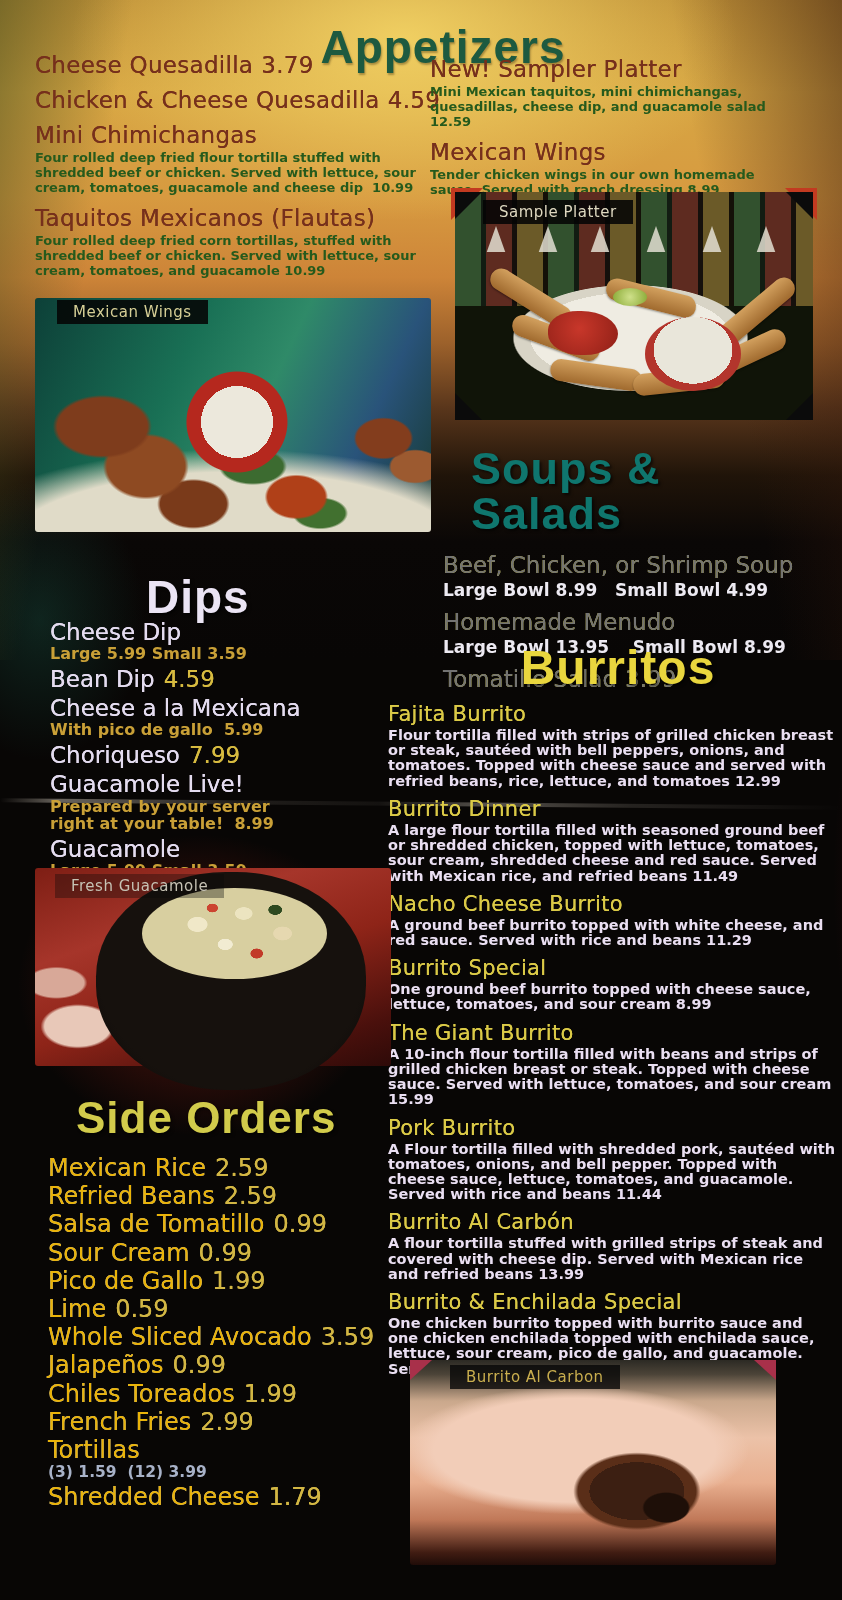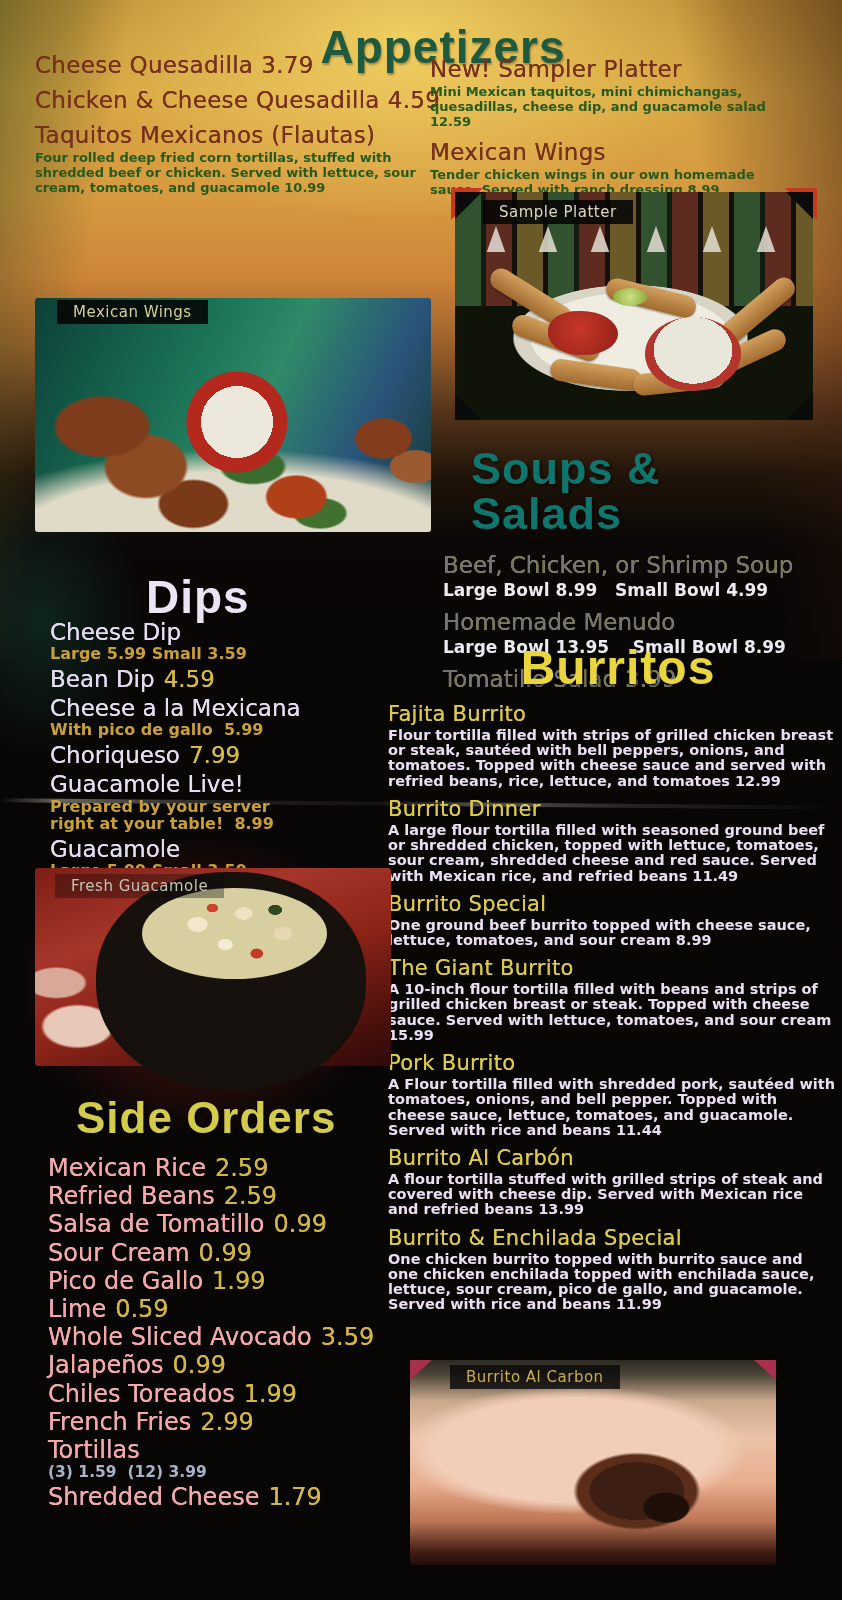--- a/index.html
+++ b/index.html
@@ -61,21 +61,21 @@
   .dip .sub{font-weight:bold;font-size:16px;color:#c9a037;line-height:1.1;white-space:pre-wrap;}
 
   #burritos{left:388px;top:628px;width:448px;}
   .bur{margin-bottom:8px;}
   .bur .name{font-size:21px;color:#dbca47;letter-spacing:.3px;text-shadow:0 0 .5px #dbca47;margin-bottom:2px;}
   .bur .desc{font-weight:bold;font-size:14.5px;color:#eadff2;line-height:1.05;white-space:pre-wrap;}
 
   #sides{left:48px;top:1080px;width:368px;}
   .side{margin-bottom:3px;}
   .side .name,.side .pr{font-size:24px;line-height:1.05;}
-  .side .name{color:#fca5a5;text-shadow:0 0 .5px #bac4df;}
+  .side .name{color:#eab308;text-shadow:0 0 .5px #bac4df;}
   .side .pr{color:#d2b644;margin-left:9px;text-shadow:0 0 .5px #d2b644;}
   .side .sub{font-weight:bold;font-size:15px;color:#b19a3f;line-height:1.15;white-space:pre-wrap;}
   .side .sub2{font-weight:bold;font-size:15.5px;color:#a8b2c8;line-height:1.2;white-space:pre-wrap;margin-bottom:0;}
 
   
   .photo{position:absolute;border-radius:3px;overflow:visible;}
   .photo .bar{position:absolute;z-index:5;background:rgba(5,5,5,.88);color:#d6cf96;
     font-size:15px;padding:3px 16px;letter-spacing:.5px;white-space:nowrap;}
 
   #photo-wings{left:35px;top:298px;width:396px;height:234px;
@@ -166,20 +166,24 @@
       <div class="app">
         <div><span class="name">Cheese Quesadilla</span><span class="pr">3.79</span></div>
 
       </div>
 
       <div class="app">
         <div><span class="name">Chicken &amp; Cheese Quesadilla</span><span class="pr">4.59</span></div>
 
       </div>
 
+      <div class="app">
+        <div><span class="name">Mini Chimichangas</span></div>
+        <div class="desc">Four rolled deep fried flour tortilla stuffed with shredded beef or chicken. Served with lettuce, sour cream, tomatoes, guacamole and cheese dip  10.99</div>
+      </div>
 
       <div class="app">
         <div><span class="name">Taquitos Mexicanos (Flautas)</span></div>
         <div class="desc">Four rolled deep fried corn tortillas, stuffed with shredded beef or chicken. Served with lettuce, sour cream, tomatoes, and guacamole 10.99</div>
       </div>
     </div>
 
   <div class="sec" id="apps-right">
 
       <div class="app">
@@ -288,20 +292,24 @@
         <div class="bur">
           <div class="name">Fajita Burrito</div>
           <div class="desc">Flour tortilla filled with strips of grilled chicken breast or steak, sautéed with bell peppers, onions, and tomatoes. Topped with cheese sauce and served with refried beans, rice, lettuce, and tomatoes 12.99</div>
         </div>
 
         <div class="bur">
           <div class="name">Burrito Dinner</div>
           <div class="desc">A large flour tortilla filled with seasoned ground beef or shredded chicken, topped with lettuce, tomatoes, sour cream, shredded cheese and red sauce. Served with Mexican rice, and refried beans 11.49</div>
         </div>
 
+        <div class="bur">
+          <div class="name">Nacho Cheese Burrito</div>
+          <div class="desc">A ground beef burrito topped with white cheese, and red sauce. Served with rice and beans 11.29</div>
+        </div>
 
         <div class="bur">
           <div class="name">Burrito Special</div>
           <div class="desc">One ground beef burrito topped with cheese sauce, lettuce, tomatoes, and sour cream 8.99</div>
         </div>
 
         <div class="bur">
           <div class="name">The Giant Burrito</div>
           <div class="desc">A 10-inch flour tortilla filled with beans and strips of grilled chicken breast or steak. Topped with cheese sauce. Served with lettuce, tomatoes, and sour cream 15.99</div>
         </div>

